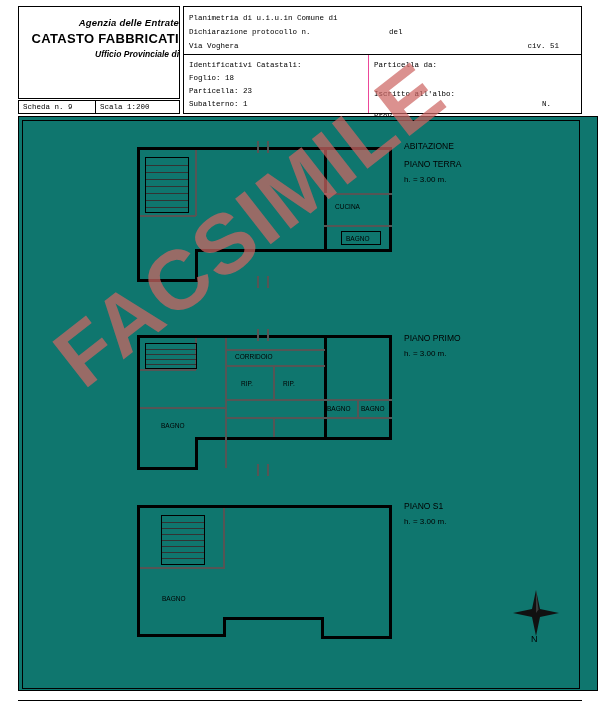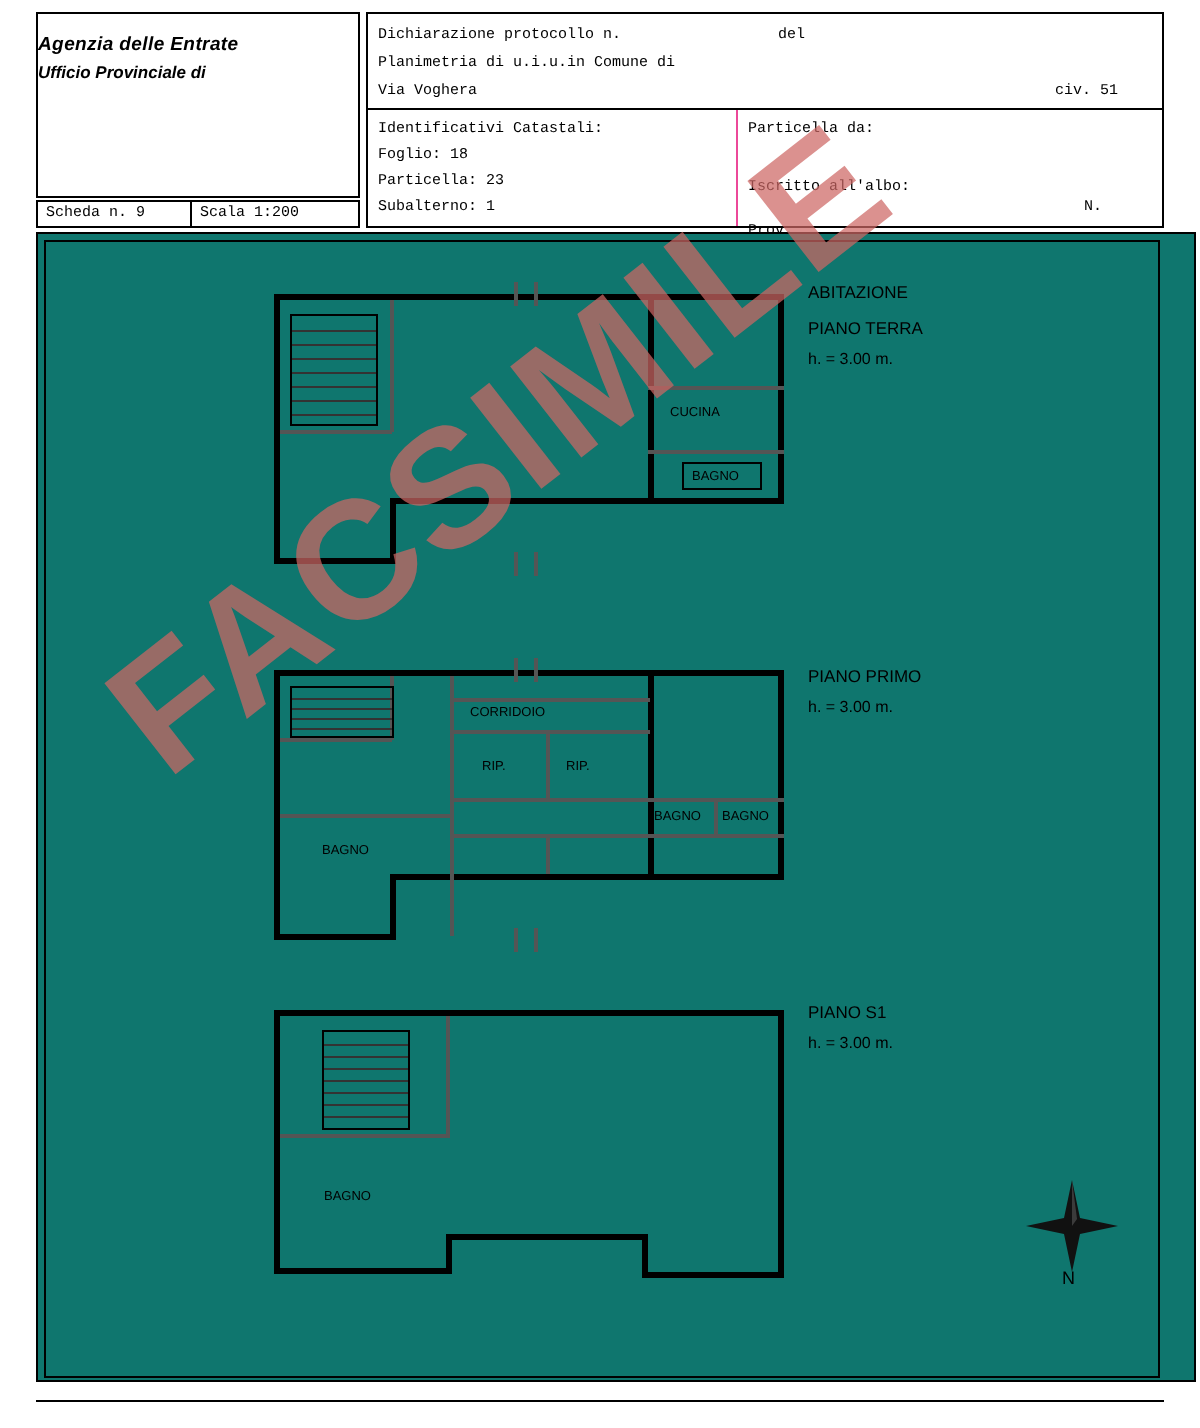--- a/index.html
+++ b/index.html
@@ -29,21 +29,21 @@
     width: 564px;
     height: 110px;
   }
   .hdr-left {
     position: absolute;
     left: 0; top: 0;
     width: 162px;
     height: 93px;
     border: 1px solid #000;
     box-sizing: border-box;
-    text-align: left;
+    text-align: right;
   }
   .agency {
     font-size: 9.5px;
     font-weight: bold;
     font-style: italic;
     margin-top: 10px;
     letter-spacing: 0.2px;
   }
   .catasto {
     font-size: 13px;
@@ -242,36 +242,37 @@
 </style>
 </head>
 <body>
 
 <div class="page">
 
   <div class="header">
 
     <div class="hdr-left">
       <div class="agency">Agenzia delle Entrate</div>
+      <div class="catasto">CATASTO FABBRICATI</div>
       <div class="ufficio">Ufficio Provinciale di</div>
     </div>
 
     <div class="hdr-strip">
       <div class="cell-a">Scheda n. 9</div>
       <div class="cell-b">Scala 1:200</div>
     </div>
 
     <div class="hdr-right">
       <div class="hdr-top-rows">
         <div class="line">
+          <span>Planimetria di u.i.u.in Comune di</span>
+        </div>
+        <div class="line">
           <span>Dichiarazione protocollo n.</span>
           <span class="del">del</span>
-        </div>
-        <div class="line">
-          <span>Planimetria di u.i.u.in Comune di</span>
         </div>
         <div class="line">
           <span>Via Voghera</span>
           <span class="civ">civ. 51</span>
         </div>
       </div>
       <div class="hdr-bottom">
         <div class="hdr-bot-left">
           <div class="line">Identificativi Catastali:</div>
           <div class="line">Foglio: 18</div>

